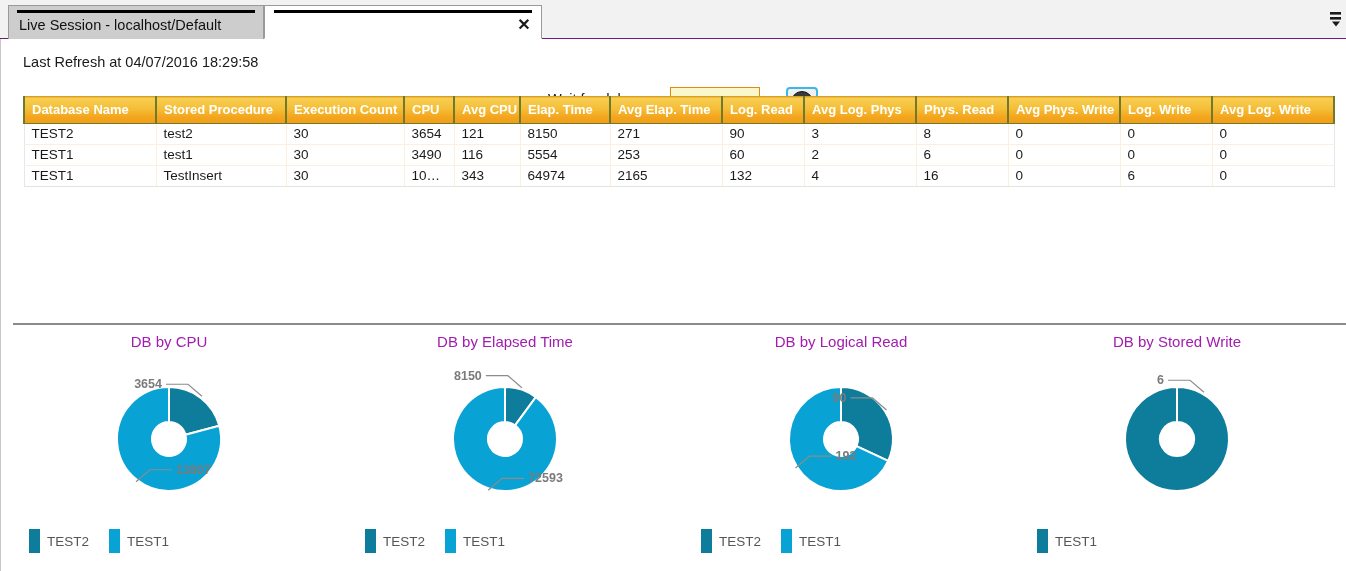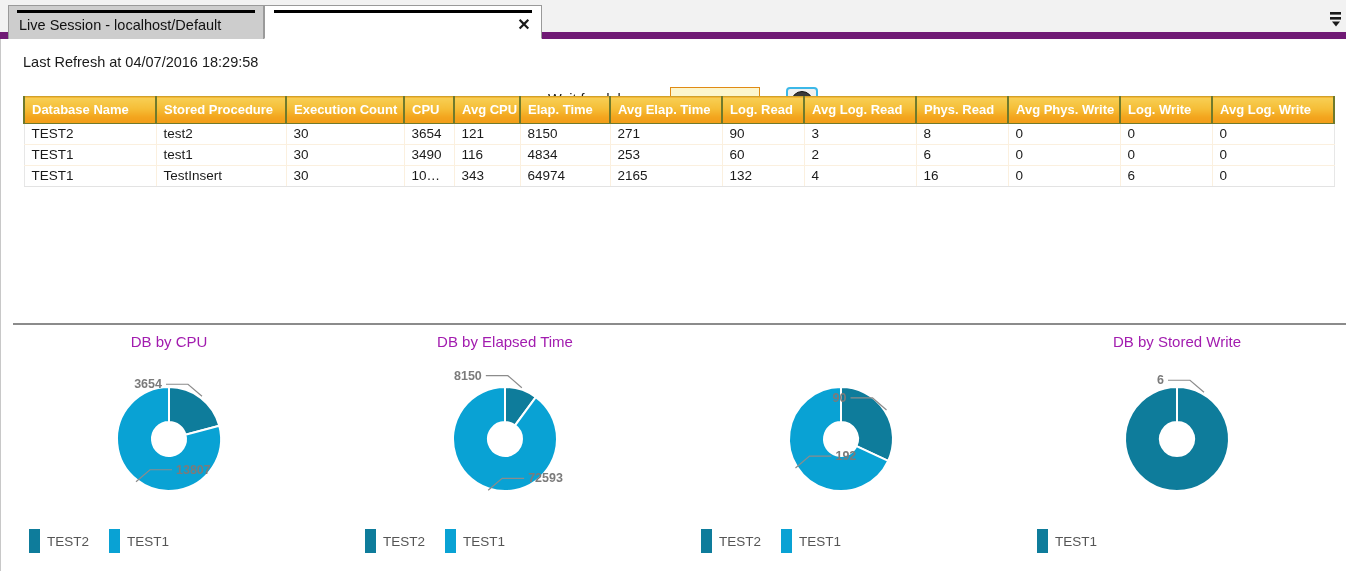--- a/index.html
+++ b/index.html
@@ -18,21 +18,21 @@
     position: relative;
   }
 
   
   .tabstrip {
     position: absolute;
     left: 0; top: 0;
     width: 1346px;
     height: 39px;
     background: #f2f2f2;
-    border-bottom: 7px solid #701a75;
+    border-bottom: 1px solid #701a75;
     box-sizing: border-box;
   }
   .tab {
     position: absolute;
     top: 5px;
     height: 34px;
     box-sizing: border-box;
     padding: 0 10px;
     display: flex;
     align-items: center;
@@ -339,21 +339,21 @@
       <thead>
         <tr id="grid-head-row">
             <th>Database Name</th>
             <th>Stored Procedure</th>
             <th>Execution Count</th>
             <th>CPU</th>
             <th>Avg CPU</th>
             <th>Elap. Time</th>
             <th>Avg Elap. Time</th>
             <th>Log. Read</th>
-            <th>Avg Log. Read</th>
+            <th>Avg Log. Phys</th>
             <th>Phys. Read</th>
             <th>Avg Phys. Write</th>
             <th>Log. Write</th>
             <th>Avg Log. Write</th>
           </tr>
       </thead>
       <tbody id="grid-body">
           <tr>
             <td>TEST2</td>
             <td>test2</td>
@@ -368,21 +368,21 @@
             <td>0</td>
             <td>0</td>
             <td>0</td>
           </tr>
           <tr>
             <td>TEST1</td>
             <td>test1</td>
             <td>30</td>
             <td>3490</td>
             <td>116</td>
-            <td>4834</td>
+            <td>5554</td>
             <td>253</td>
             <td>60</td>
             <td>2</td>
             <td>6</td>
             <td>0</td>
             <td>0</td>
             <td>0</td>
           </tr>
           <tr>
             <td>TEST1</td>
@@ -458,20 +458,21 @@
             <span class="legend-swatch" style="background: rgb(14, 124, 155);"></span>
             <span class="legend-label">TEST2</span>
           </div>
           <div class="legend-item">
             <span class="legend-swatch" style="background: rgb(9, 162, 212);"></span>
             <span class="legend-label">TEST1</span>
           </div>
         </div>
       </div>
       <div class="chart-cell">
+        <div class="chart-title">DB by Logical Read</div>
         <div class="donut-holder">
           <svg width="336" height="165" viewBox="0 0 336 165">
             <path d="M 168 30 A 52 52 0 0 1 215.16872751418572 103.88860764627341
           L 183.4205455334838 89.1558909612817 A 17 17 0 0 0 168 65 Z" fill="#0E7C9B" stroke="#ffffff" stroke-width="2"></path>
             <path d="M 215.16872751418572 103.88860764627341 A 52 52 0 1 1 168 30
           L 168 65 A 17 17 0 1 0 183.4205455334838 89.1558909612817 Z" fill="#09A2D4" stroke="#ffffff" stroke-width="2"></path>
             <g>
               <path d="M 213.51618265650706 52.94355292917787 L 199.51618265650706 40.94355292917787 L 177.51618265650706 40.94355292917787" stroke="#8c8c8c" fill="none" stroke-width="1.2"></path>
               <text class="leader-text" x="173.51618265650706" y="44.94355292917787" text-anchor="end">90</text>
             </g>

